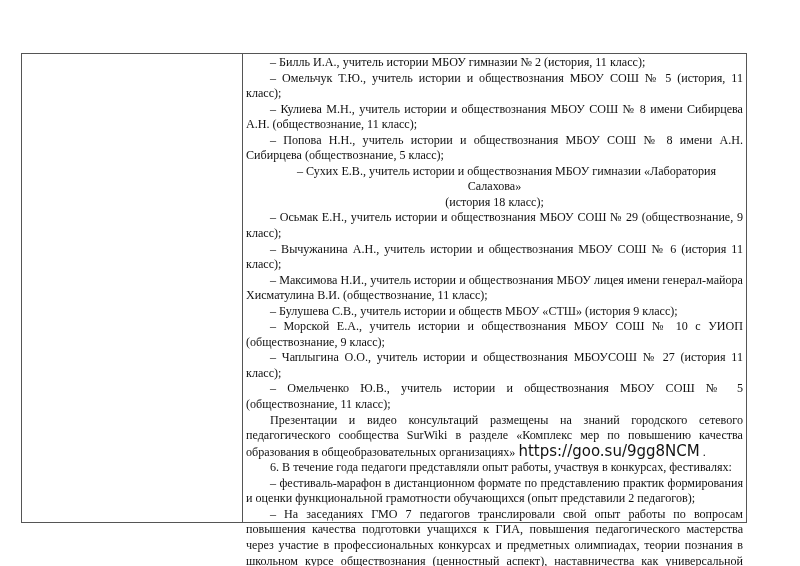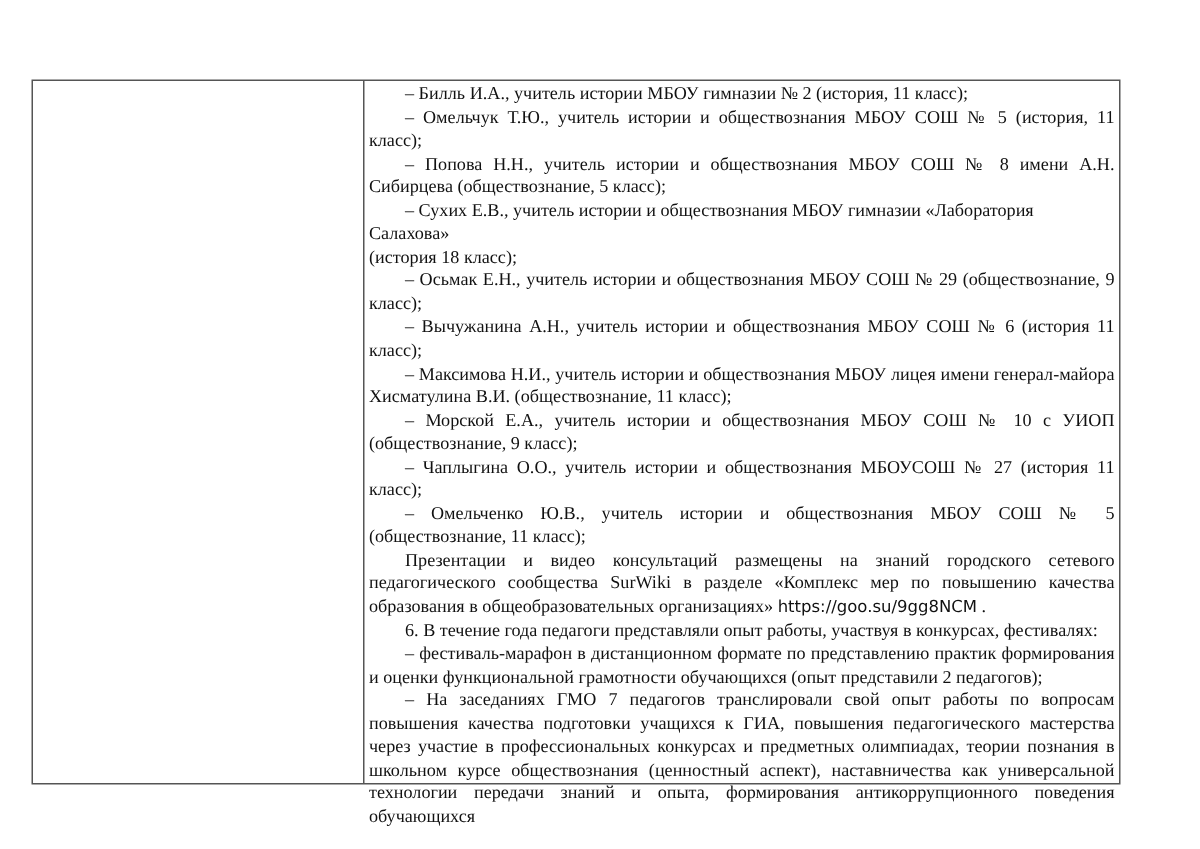--- a/index.html
+++ b/index.html
@@ -10,38 +10,40 @@
     border: 1px solid #555; box-sizing: border-box;
     display: flex;
   }
   .col-left { width: 221px; border-right: 1px solid #555; box-sizing: border-box; }
   .col-right {
     flex: 1; padding: 1px 3px 0 3px; box-sizing: border-box;
     font-family: "Liberation Serif", serif; font-size: 12.1px; line-height: 15.55px; color: #111;
   }
   .p { margin: 0; text-align: justify; text-indent: 24px; }
   .p.last-left { text-align-last: left; }
-  .p .url { font-family: "DejaVu Sans", sans-serif; font-size: 11px; }
-  .p.nojust { text-align: left; }
+  .p .url { font-family: "DejaVu Sans", sans-serif; font-size: 15px; }
+  .p.nojust { text-align: center; }
 </style>
 </head>
 <body>
 
 <div class="page">
   <div class="table">
     <div class="col-left"></div>
     <div class="col-right">
       <p class="p last-left">–  Билль И.А., учитель истории МБОУ гимназии № 2 (история, 11 класс);</p>
       <p class="p last-left">–  Омельчук Т.Ю., учитель истории и обществознания МБОУ СОШ № 5 (история, 11 класс);</p>
+      <p class="p last-left">–  Кулиева М.Н., учитель истории и обществознания МБОУ СОШ № 8 имени Сибирцева А.Н. (обществознание, 11 класс);</p>
       <p class="p last-left">–  Попова Н.Н., учитель истории и обществознания МБОУ СОШ № 8 имени А.Н. Сибирцева (обществознание, 5 класс);</p>
       <p class="p nojust">–  Сухих Е.В., учитель истории и обществознания МБОУ гимназии «Лаборатория Салахова»</p>
       <p class="p nojust" style="text-indent:0">(история 18 класс);</p>
       <p class="p last-left">–  Осьмак Е.Н., учитель истории и обществознания МБОУ СОШ № 29 (обществознание, 9 класс);</p>
       <p class="p last-left">–    Вычужанина А.Н., учитель истории и обществознания МБОУ СОШ № 6 (история 11 класс);</p>
       <p class="p last-left">–  Максимова Н.И., учитель истории и обществознания МБОУ лицея имени генерал-майора Хисматулина В.И. (обществознание, 11 класс);</p>
+      <p class="p last-left">–  Булушева С.В., учитель истории и обществ МБОУ «СТШ» (история 9 класс);</p>
       <p class="p last-left">–  Морской Е.А., учитель истории и обществознания МБОУ СОШ № 10 с УИОП (обществознание, 9 класс);</p>
       <p class="p last-left">–  Чаплыгина О.О., учитель истории и обществознания МБОУСОШ № 27 (история 11 класс);</p>
       <p class="p last-left">–  Омельченко Ю.В., учитель истории и обществознания МБОУ СОШ № 5 (обществознание, 11 класс);</p>
       <p class="p last-left"><span>Презентации и видео консультаций размещены на знаний городского сетевого педагогического сообщества SurWiki в разделе «Комплекс мер по повышению качества образования в общеобразовательных организациях» </span><span class="url">https://goo.su/9gg8NCM</span><span> .</span></p>
       <p class="p last-left">6. В течение года педагоги представляли опыт работы, участвуя в конкурсах, фестивалях:</p>
       <p class="p last-left">– фестиваль-марафон в дистанционном формате по представлению практик формирования и оценки функциональной грамотности обучающихся (опыт представили 2 педагогов);</p>
       <p class="p last-left">– На заседаниях ГМО 7 педагогов транслировали свой опыт работы по вопросам повышения качества подготовки учащихся к ГИА, повышения педагогического мастерства через участие в профессиональных конкурсах и предметных олимпиадах, теории познания в школьном курсе обществознания (ценностный аспект), наставничества как универсальной технологии передачи знаний и опыта, формирования антикоррупционного поведения обучающихся</p>
 
     </div>
   </div>

